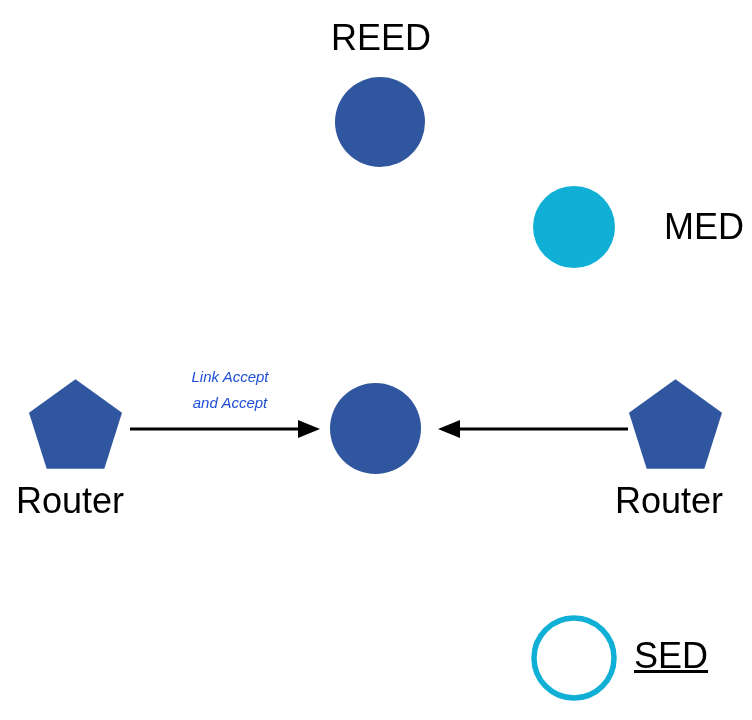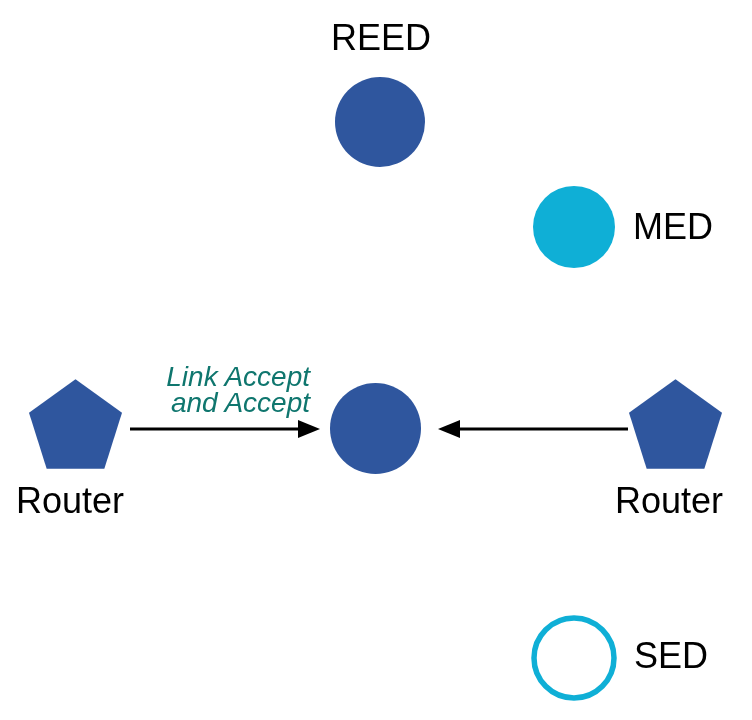--- a/index.html
+++ b/index.html
@@ -25,42 +25,42 @@
     font-family: "Liberation Sans", sans-serif;
     font-size: 36px;
     line-height: 36px;
     color: #000000;
     white-space: nowrap;
   }
   .edge-label {
     position: absolute;
     font-family: "Liberation Sans", sans-serif;
     font-style: italic;
-    font-size: 28px;
+    font-size: 15px;
     line-height: 26px;
-    color: #0f766e;
-    text-align: right;
+    color: #1d4ed8;
+    text-align: center;
     white-space: nowrap;
   }
   .edge-svg {
     position: absolute;
     overflow: visible;
   }
 
   
   #reed-circle   { left: 335px; top: 77px;  width: 90px; height: 90px; }
   #reed-label    { left: 331px; top: 20px; }
 
   #med-circle    { left: 533px; top: 186px; width: 82px; height: 82px; }
-  #med-label     { left: 633px; top: 209px; }
+  #med-label     { left: 664px; top: 209px; }
 
   #center-circle { left: 330px; top: 383px; width: 91px; height: 91px; }
 
   #sed-circle    { left: 531px; top: 615px; width: 86px; height: 86px; }
-  #sed-label     { left: 634px; top: 638px; }
+  #sed-label     { left: 634px; top: 638px; text-decoration: underline; }
 
   #router-left-shape  { left: 29px;  top: 378px; width: 93px; height: 92px; }
   #router-left-label  { left: 16px;  top: 483px; }
 
   #router-right-shape { left: 629px; top: 378px; width: 93px; height: 92px; }
   #router-right-label { left: 615px; top: 483px; }
 
   #edge-left-svg  { left: 130px; top: 418px; width: 195px; height: 22px; }
   #edge-right-svg { left: 438px; top: 418px; width: 190px; height: 22px; }
   #edge-left-label { left: 150px; top: 364px; width: 160px; }

